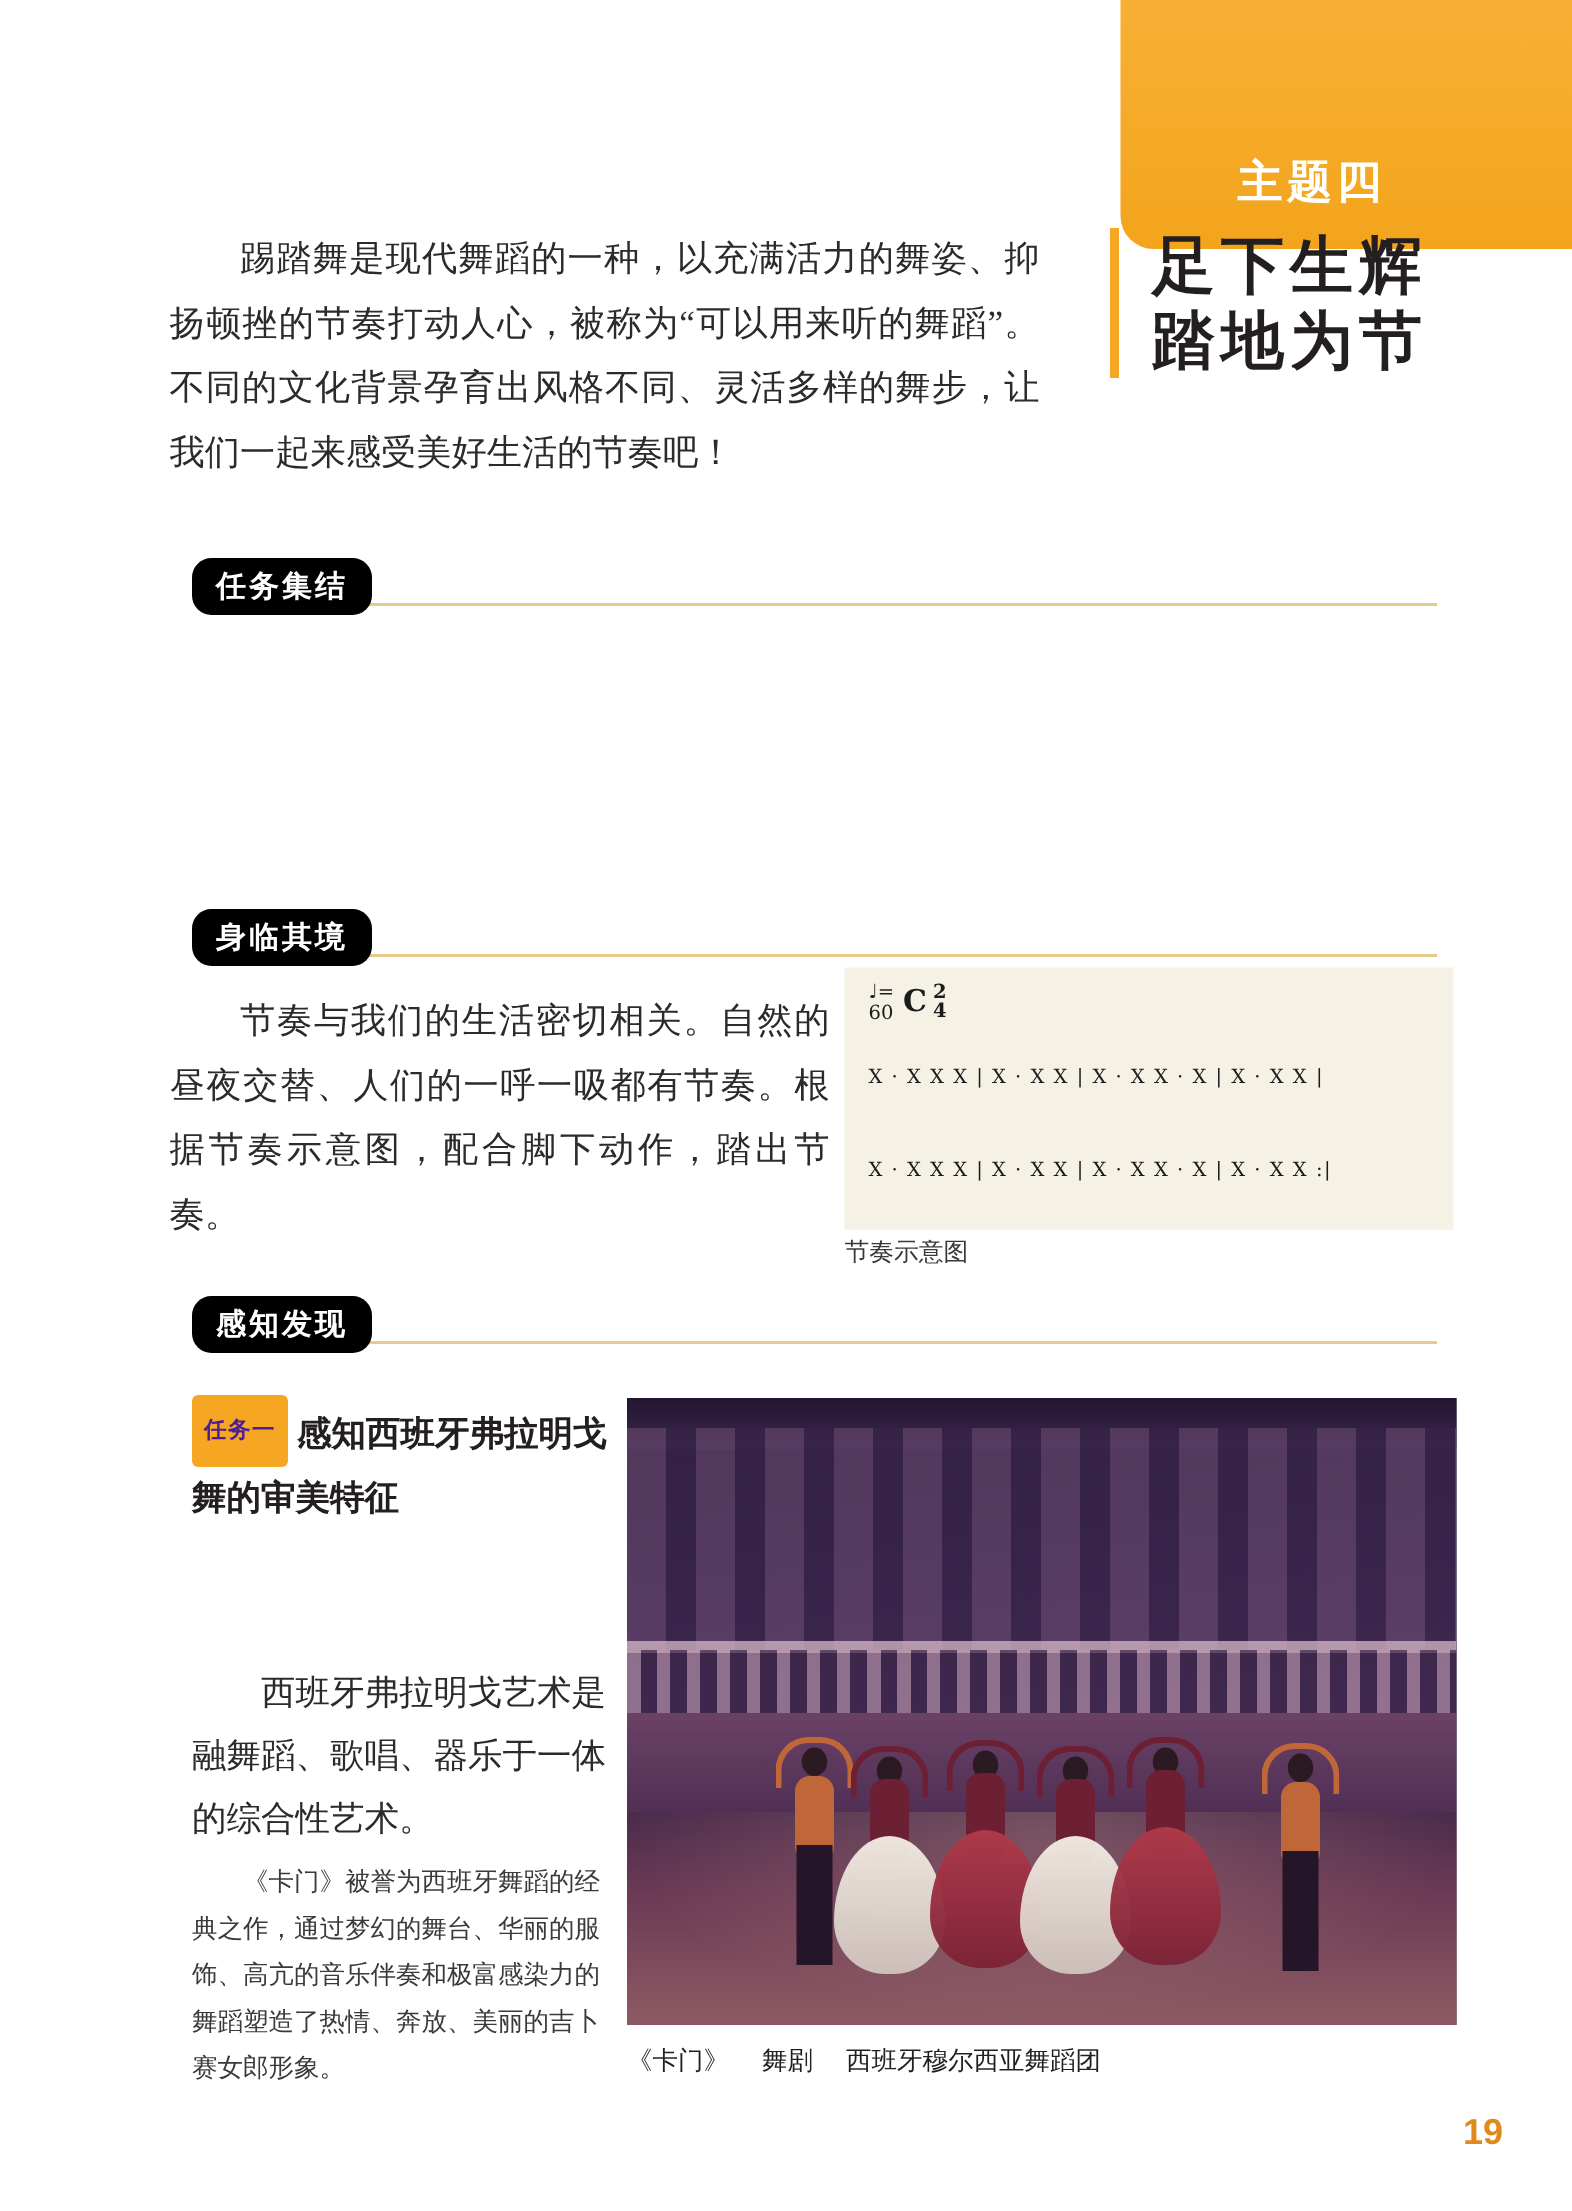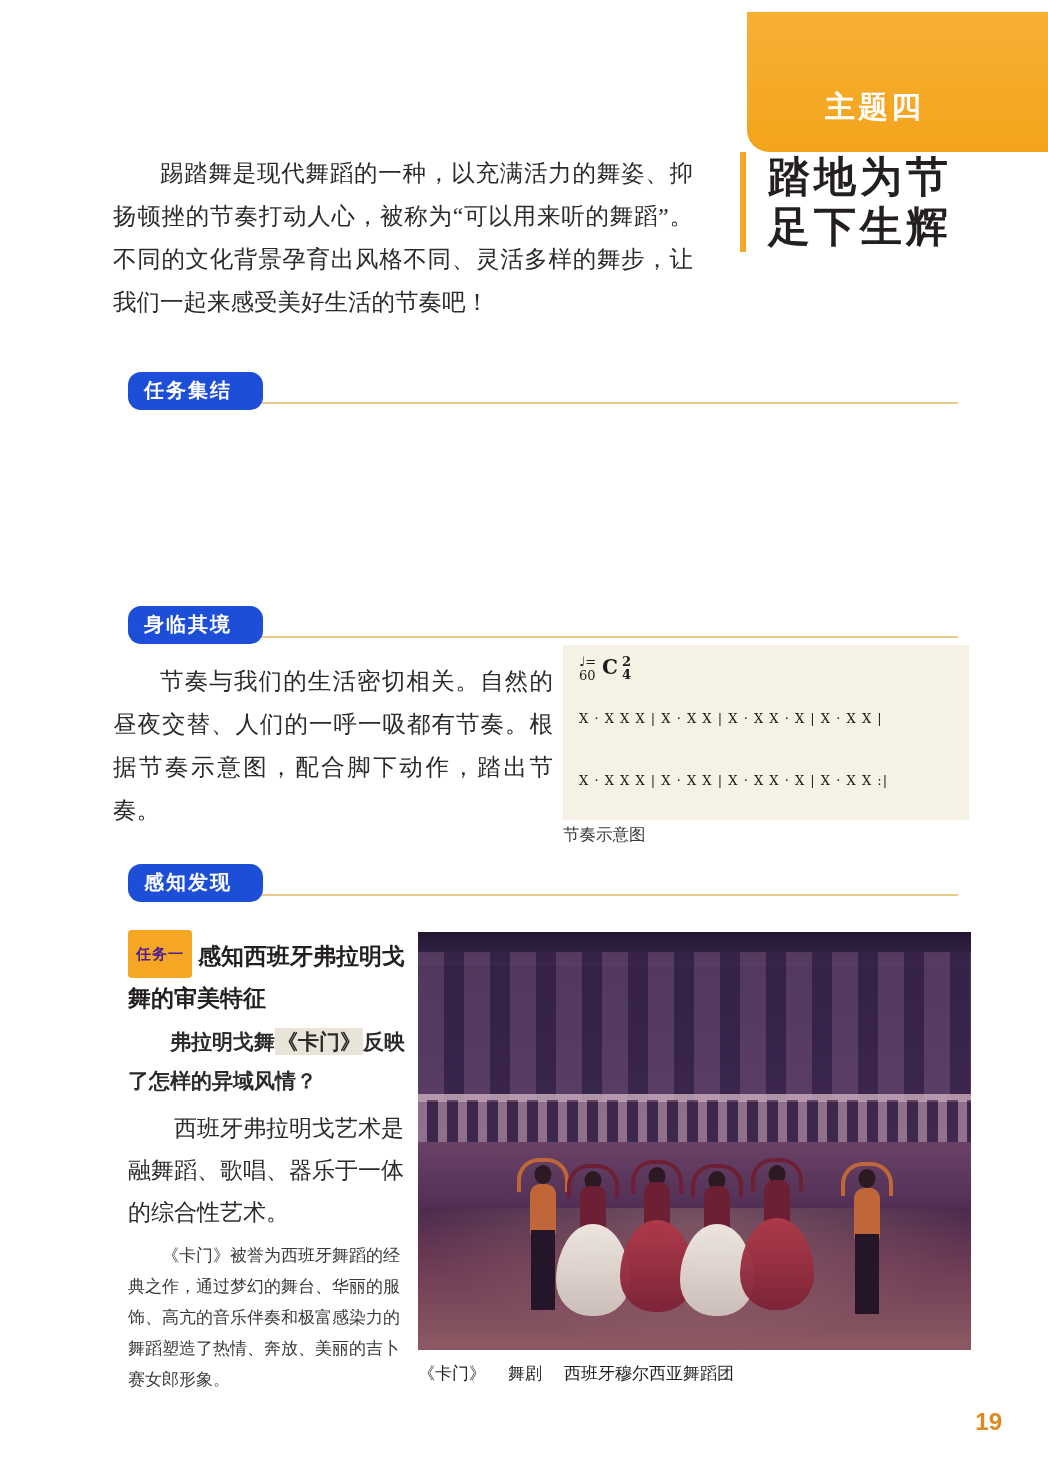--- a/index.html
+++ b/index.html
@@ -15,24 +15,24 @@
     position: relative;
     width: 1048px;
     height: 1474px;
     overflow: hidden;
     background: #ffffff;
   }
 
   
   .theme-tab {
     position: absolute;
-    top: 12px;
+    top: 0;
     left: 747px;
     width: 301px;
-    height: 140px;
+    height: 166px;
     background: #f5a623;
     border-bottom-left-radius: 22px;
     background: linear-gradient(180deg, #f7b035 0%, #f3a41c 100%);
   }
   .theme-tab-label {
     position: absolute;
     left: 0;
     right: 46px;
     bottom: 24px;
     text-align: center;
@@ -73,27 +73,27 @@
     color: #2b2b2b;
   }
 
   
   .sec {
     position: absolute;
     left: 128px;
   }
   .sec .pill {
     display: inline-block;
-    background: #1d4ed8;
+    background: #000000;
     color: #ffffff;
     font-family: "Liberation Sans", sans-serif;
     font-weight: bold;
     font-size: 20px;
     letter-spacing: 2px;
-    padding: 5px 31px 6px 16px;
+    padding: 5px 16px 6px 16px;
     border-radius: 13px;
     position: relative;
     z-index: 2;
   }
   .sec .rule {
     position: absolute;
     left: 10px;
     top: 30px;
     height: 2px;
     background: #e8c98a;
@@ -390,22 +390,22 @@
 </head>
 <body>
 
 <div class="page">
 
   <div class="theme-tab">
     <div class="theme-tab-label">主题四</div>
   </div>
 
   <div class="theme-title">
+    <div>足下生辉</div>
     <div>踏地为节</div>
-    <div>足下生辉</div>
   </div>
 
   <div class="intro">踢踏舞是现代舞蹈的一种，以充满活力的舞姿、抑扬顿挫的节奏打动人心，被称为“可以用来听的舞蹈”。不同的文化背景孕育出风格不同、灵活多样的舞步，让我们一起来感受美好生活的节奏吧！</div>
 
   <div class="sec" id="sec-tasks">
     <div class="rule"></div>
     <span class="pill">任务集结</span>
   </div>
 
 
@@ -435,23 +435,20 @@
 
   <div class="sec" id="sec-perceive">
     <div class="rule"></div>
     <span class="pill">感知发现</span>
   </div>
 
   <div class="task-one-title">
     <span class="task-badge">任务一</span><span>感知西班牙弗拉明戈舞的审美特征</span>
   </div>
 
-  <div class="question">
-    <span>弗拉明戈舞</span><span class="hl">《卡门》</span><span>反映了怎样的异域风情？</span>
-  </div>
 
   <div class="body-left">西班牙弗拉明戈艺术是融舞蹈、歌唱、器乐于一体的综合性艺术。</div>
 
   <div class="note-left">《卡门》被誉为西班牙舞蹈的经典之作，通过梦幻的舞台、华丽的服饰、高亢的音乐伴奏和极富感染力的舞蹈塑造了热情、奔放、美丽的吉卜赛女郎形象。</div>
 
   <div class="photo">
     <div class="sky"></div>
     <div class="arch-top"></div>
     <div class="arch-band"></div>
     <div class="railing"></div>

